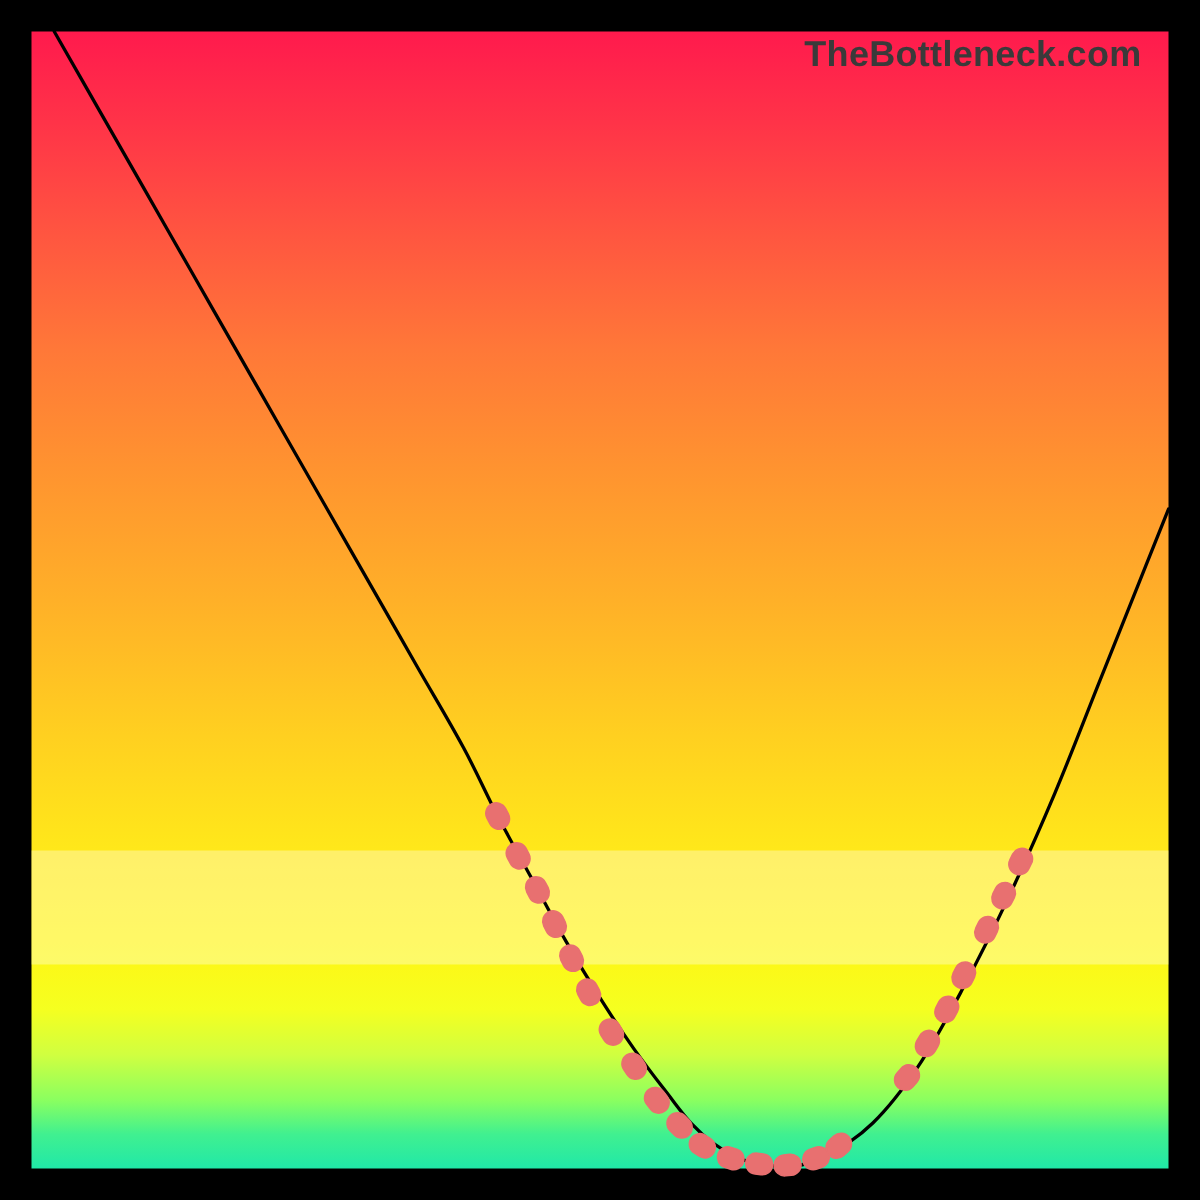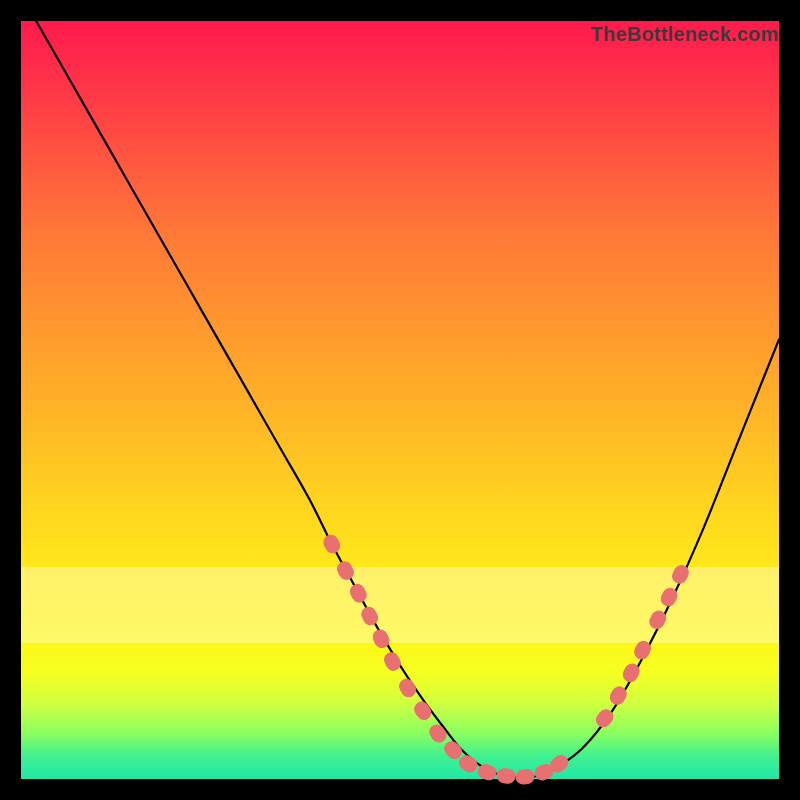--- a/index.html
+++ b/index.html
@@ -35,23 +35,23 @@
   .pale-band {
     position: absolute;
     left: 0;
     width: 100%;
     background: rgba(255,255,255,0.35);
     pointer-events: none;
   }
   .watermark {
     position: absolute;
     top: 2px;
-    right: 0;
+    right: 18px;
     font-family: Arial, Helvetica, sans-serif;
-    font-size: 20px;
+    font-size: 24px;
     font-weight: 600;
     color: #3a3a3a;
     letter-spacing: 0.2px;
   }
   svg.curve {
     position: absolute;
     left: 0; top: 0;
     width: 758px; height: 758px;
     overflow: visible;
   }

